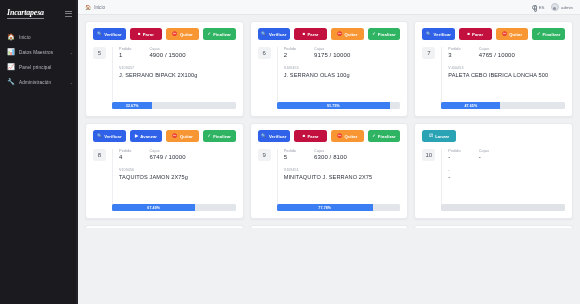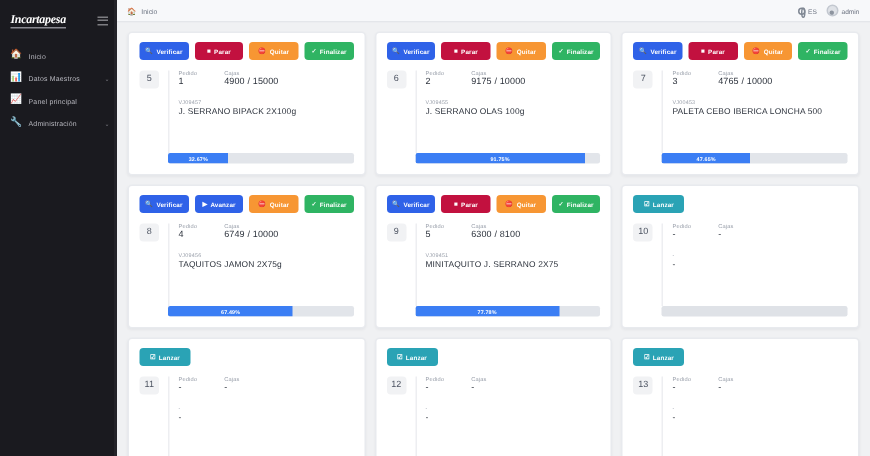--- a/index.html
+++ b/index.html
@@ -2,21 +2,21 @@
 <html><head>
 <meta charset="utf-8">
 <style>
   * { box-sizing: border-box; margin: 0; padding: 0; }
   html, body {
     width: 580px; height: 304px;
     overflow: hidden;
     font-family: "Liberation Sans", sans-serif;
     background: #f0f1f3;
   }
-  .app { display: flex; width: 580px; height: 304px; }
+  .app { display: flex; width: 580px; height: 228px; }
 
   
   .sidebar {
     width: 78px; height: 304px;
     background: #1a1a1f;
     flex: 0 0 78px;
     padding-top: 4px;
     position: relative;
   }
   .brand-row {

